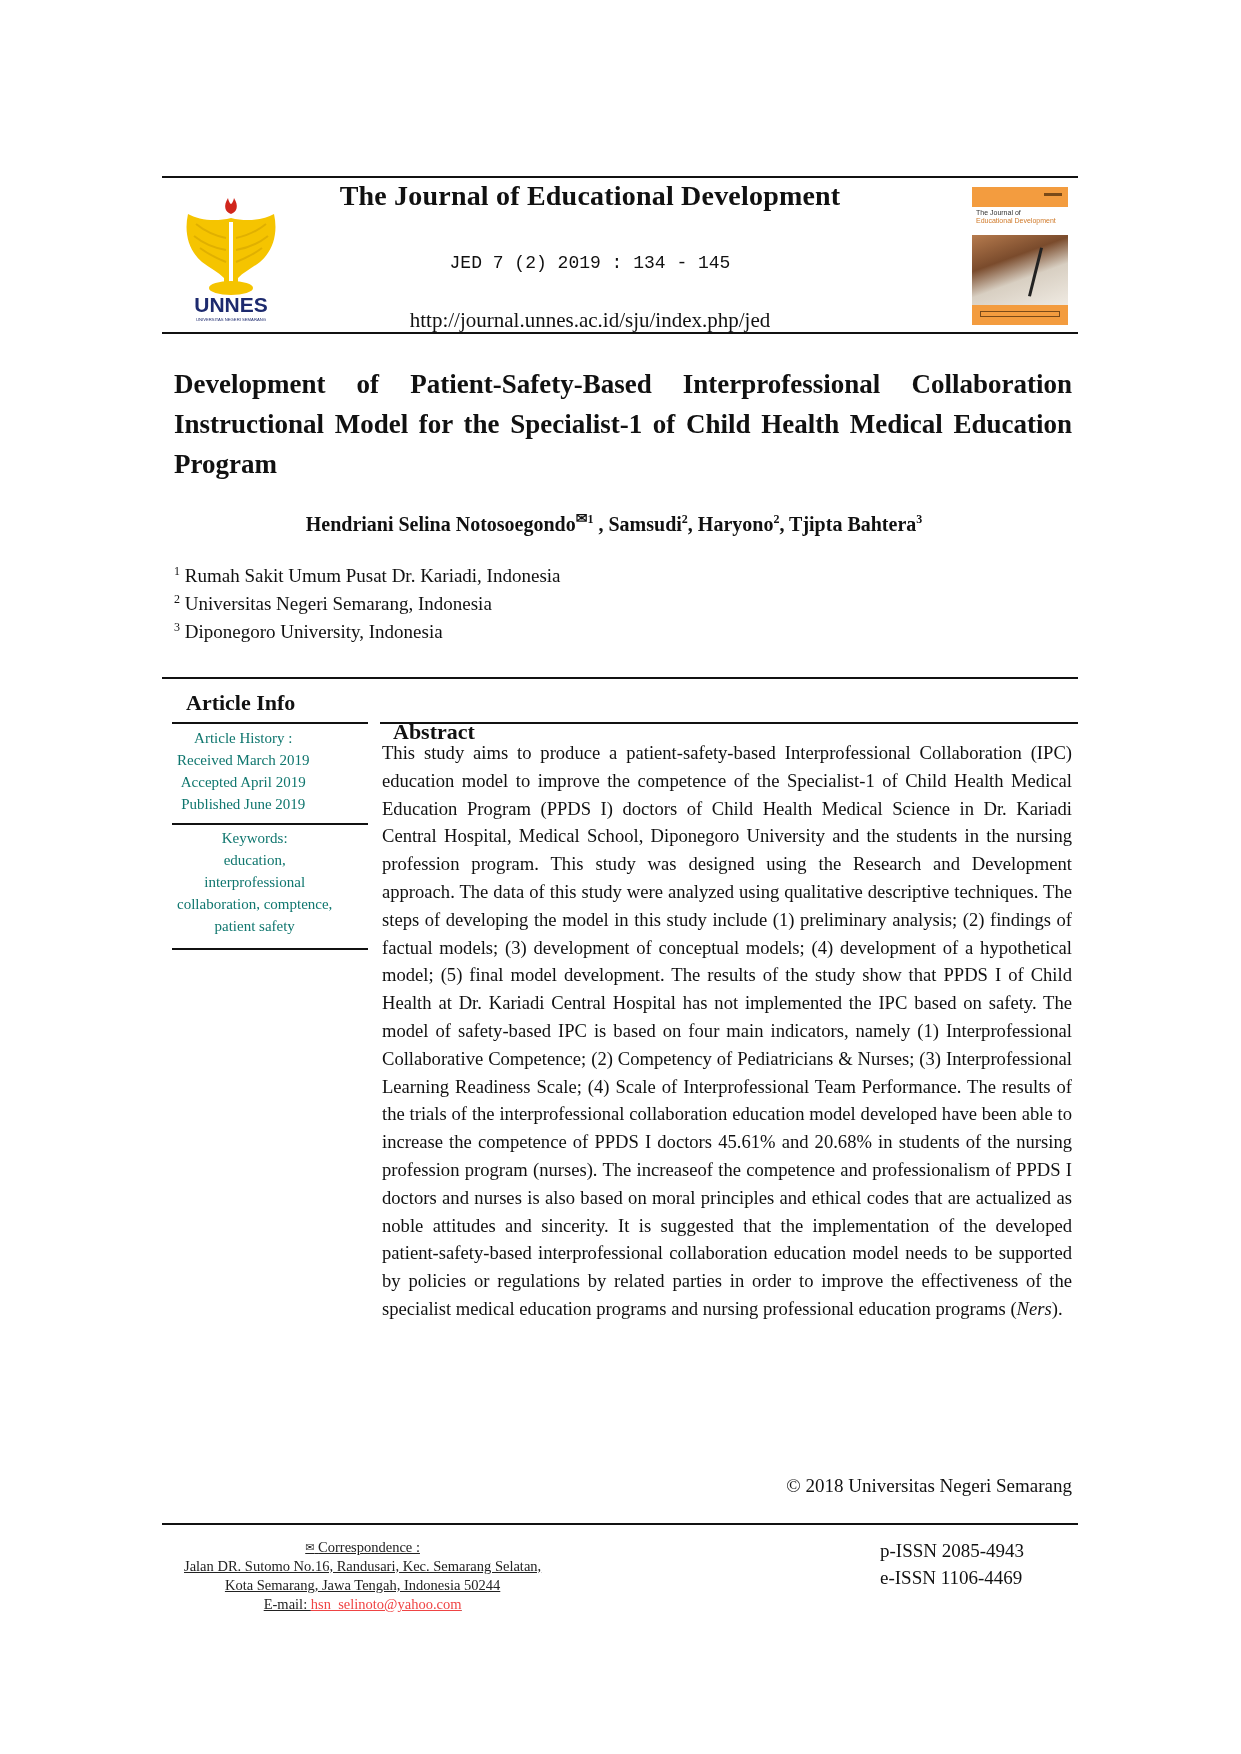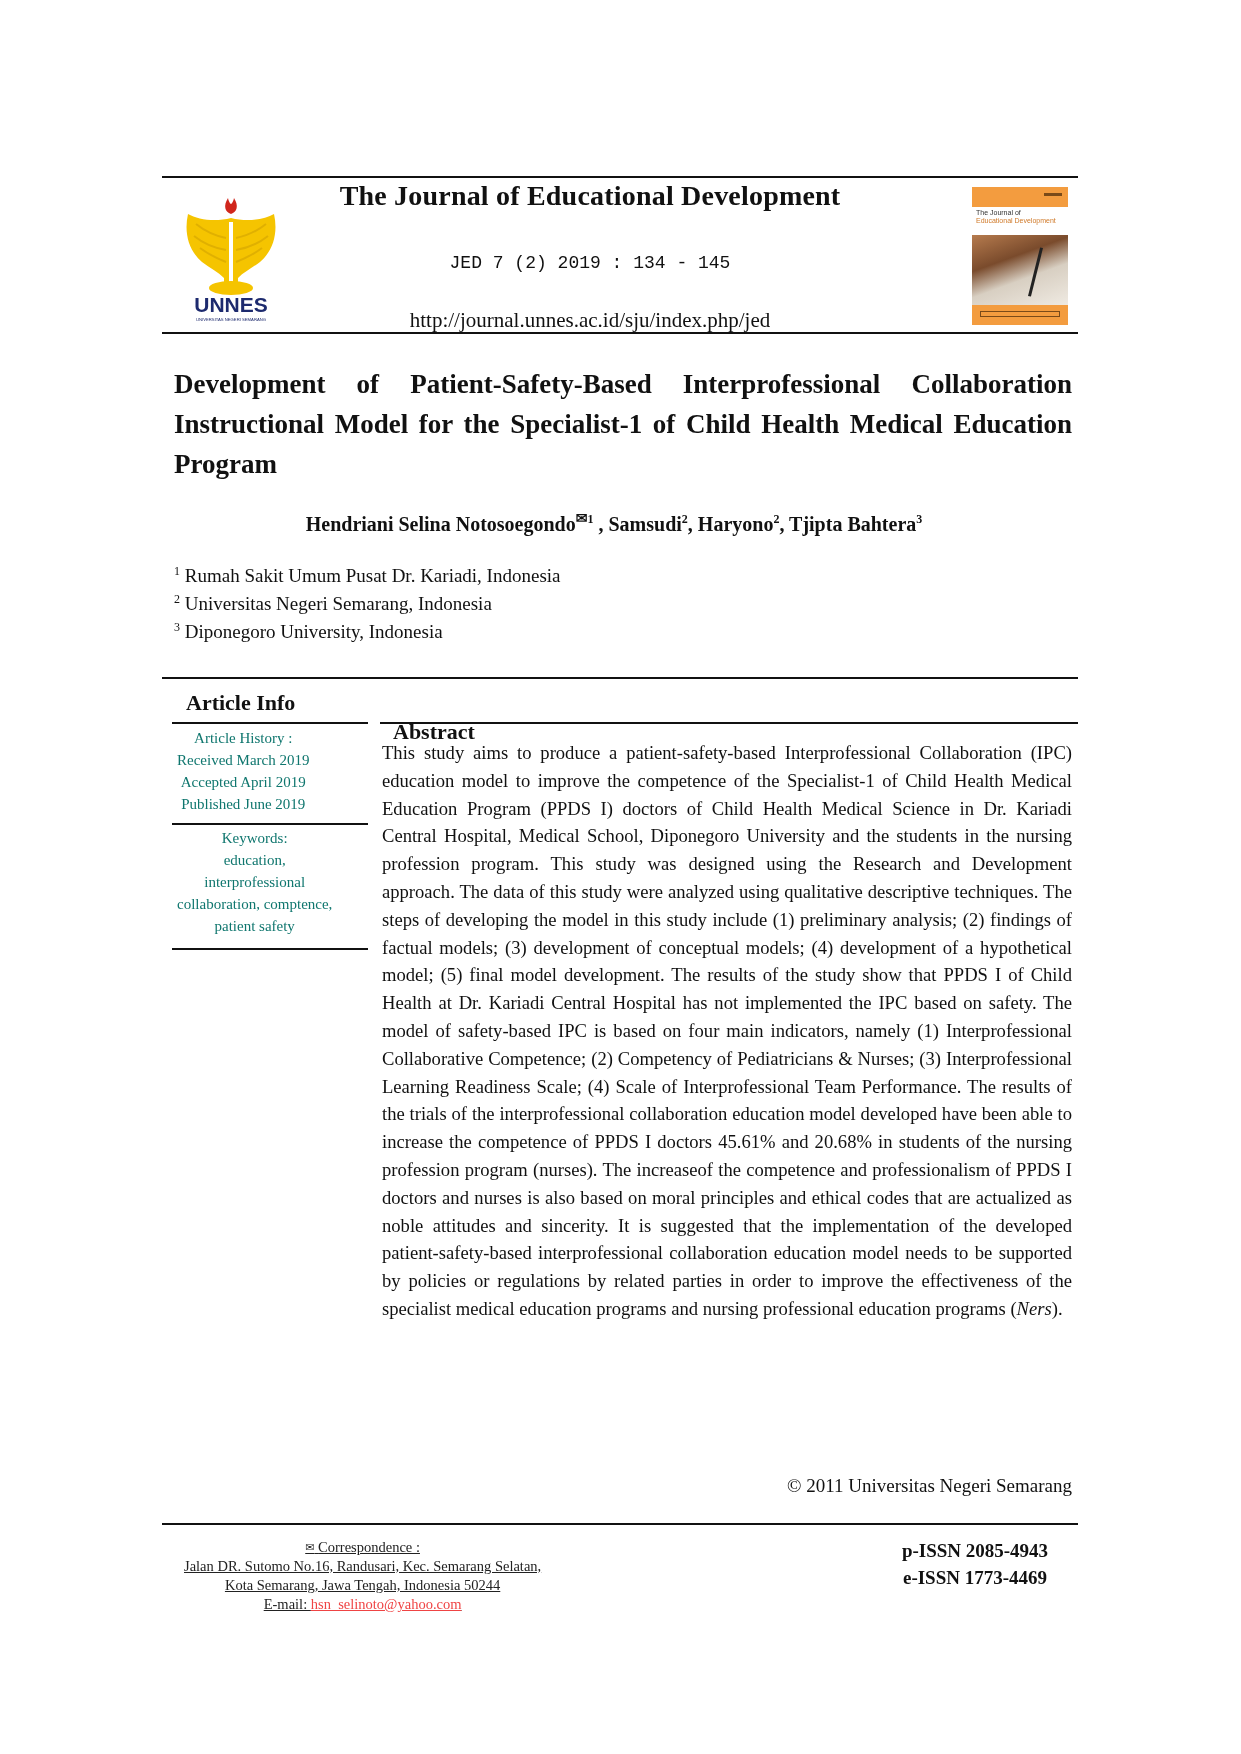--- a/index.html
+++ b/index.html
@@ -35,21 +35,21 @@
   #info-heading { left: 186px; top: 690px; font-size: 22px; font-weight: bold; }
   #abstract-heading { left: 393px; top: 690px; font-size: 22px; font-weight: bold; margin-top: 29px; }
   .info-block { left: 177px; font-size: 15px; line-height: 22px; color: #0f766e; }
 
   #abstract-body { left: 382px; top: 739px; width: 690px; font-size: 18.6px; line-height: 27.8px; text-align: justify; }
   #copyright { right: 169px; top: 1475px; font-size: 19px; }
 
   
   #corr { left: 184px; top: 1538px; font-size: 14.5px; line-height: 19px; color: #222; text-decoration: underline; }
   #corr a { color: #ef4444; text-decoration: underline; }
-  #issn { left: 880px; top: 1537px; width: 190px; text-align: center; font-size: 19px; font-weight: bold; line-height: 27px; }
+  #issn { left: 880px; top: 1537px; width: 190px; text-align: left; font-size: 19px; font-weight: normal; line-height: 27px; }
 </style>
 </head>
 <body>
 
 <div class="rule" style="left:162px; top:176px; width:916px; height:2px;"></div>
 <div class="rule" style="left:162px; top:332px; width:916px; height:2px;"></div>
 
 <div id="logo" class="abs">
   <svg width="110" height="132" viewBox="0 0 110 132">
     <path d="M52 6 C47 14 49 20 55 22 C61 20 63 14 58 6 C57 11 55 12 55 12 C55 12 53 11 52 6Z" fill="#d0261c"></path>
@@ -106,25 +106,25 @@
   <div>Keywords:</div>
   <div>education,</div>
   <div>interprofessional</div>
   <div>collaboration, comptence,</div>
   <div>patient safety</div>
 </div>
 <div class="rule" style="left:172px; top:948px; width:196px; height:2px;"></div>
 
 <div id="abstract-body" class="abs serif"><span>This study aims to produce a patient-safety-based Interprofessional Collaboration (IPC) education model to improve the competence of the Specialist-1 of Child Health Medical Education Program (PPDS I) doctors of Child Health Medical Science in Dr. Kariadi Central Hospital, Medical School, Diponegoro University and the students in the nursing profession program. This study was designed using the Research and Development approach. The data of this study were analyzed using qualitative descriptive techniques. The steps of developing the model in this study include (1) preliminary analysis; (2) findings of factual models; (3) development of conceptual models; (4) development of a hypothetical model; (5) final model development. The results of the study show that PPDS I of Child Health at Dr. Kariadi Central Hospital has not implemented the IPC based on safety. The model of safety-based IPC is based on four main indicators, namely (1) Interprofessional Collaborative Competence; (2) Competency of Pediatricians &amp; Nurses; (3) Interprofessional Learning Readiness Scale; (4) Scale of Interprofessional Team Performance. The results of the trials of the interprofessional collaboration education model developed have been able to increase the competence of PPDS I doctors 45.61% and 20.68% in students of the nursing profession program (nurses). The increaseof  the competence and professionalism of PPDS I doctors and nurses is also based on moral principles and ethical codes that are actualized as noble attitudes and sincerity. It is suggested that the implementation of the developed patient-safety-based interprofessional collaboration education model needs to be supported by policies or regulations by related parties in order to improve the effectiveness of the specialist medical education programs and nursing professional education programs (</span><i>Ners</i><span>).</span></div>
 
-<div id="copyright" class="abs serif">© 2011 Universitas Negeri Semarang</div>
+<div id="copyright" class="abs serif">© 2018 Universitas Negeri Semarang</div>
 
 <div class="rule" style="left:162px; top:1523px; width:916px; height:2px;"></div>
 <div id="corr" class="abs serif">
   <div><span style="font-size:11px; vertical-align:top;">✉</span> <span>Correspondence :</span></div>
   <div>Jalan DR. Sutomo No.16, Randusari, Kec. Semarang Selatan,</div>
   <div>Kota Semarang, Jawa Tengah, Indonesia 50244</div>
   <div><span>E-mail: </span><a>hsn_selinoto@yahoo.com</a></div>
 </div>
 <div id="issn" class="abs serif">
   <div>p-ISSN 2085-4943</div>
-  <div>e-ISSN 1773-4469</div>
+  <div>e-ISSN 1106-4469</div>
 </div>
 
 </body></html>

